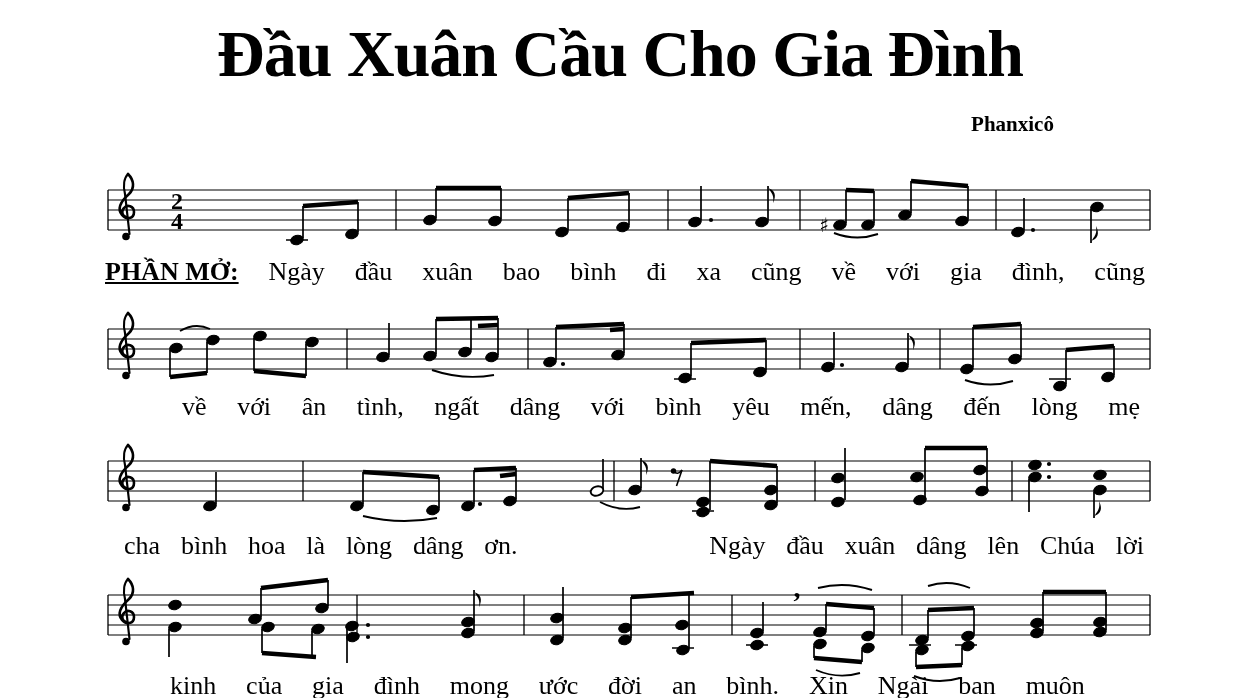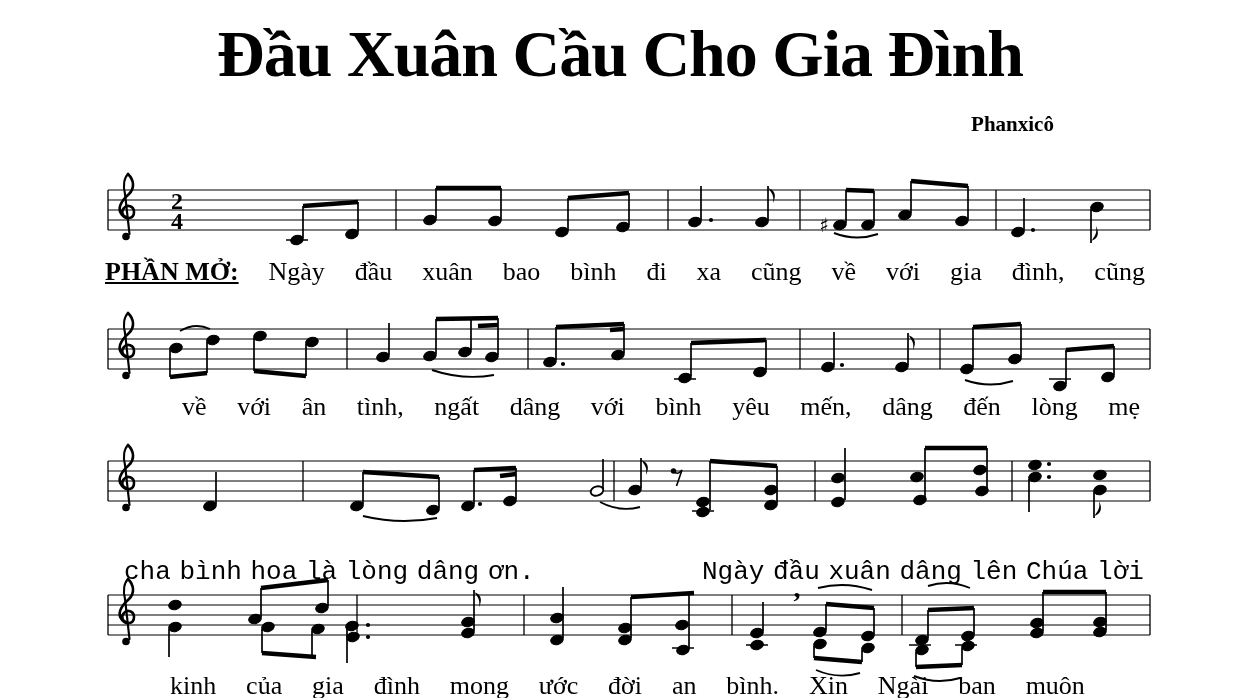--- a/index.html
+++ b/index.html
@@ -348,21 +348,21 @@
         <span>dâng</span>
         <span>với</span>
         <span>bình</span>
         <span>yêu</span>
         <span>mến,</span>
         <span>dâng</span>
         <span>đến</span>
         <span>lòng</span>
         <span>mẹ</span>
       </div>
-      <div class="lyrics-line" style="top: 557px; left: 124px; width: 1020px; font-family: Liberation Mono, monospace;">
+      <div class="lyrics-line" style="top: 531px; left: 124px; width: 1020px;">
         <span>cha</span>
         <span>bình</span>
         <span>hoa</span>
         <span>là</span>
         <span>lòng</span>
         <span>dâng</span>
         <span>ơn.</span>
         <span class="spacer"></span>
         <span>Ngày</span>
         <span>đầu</span>

